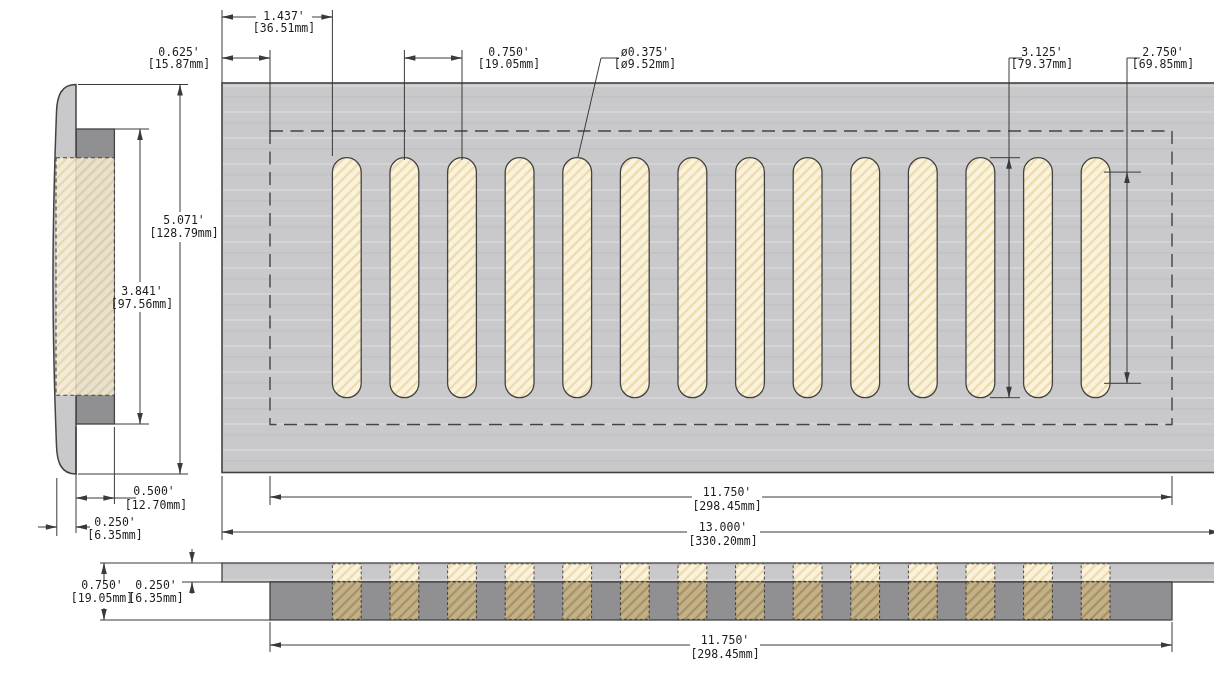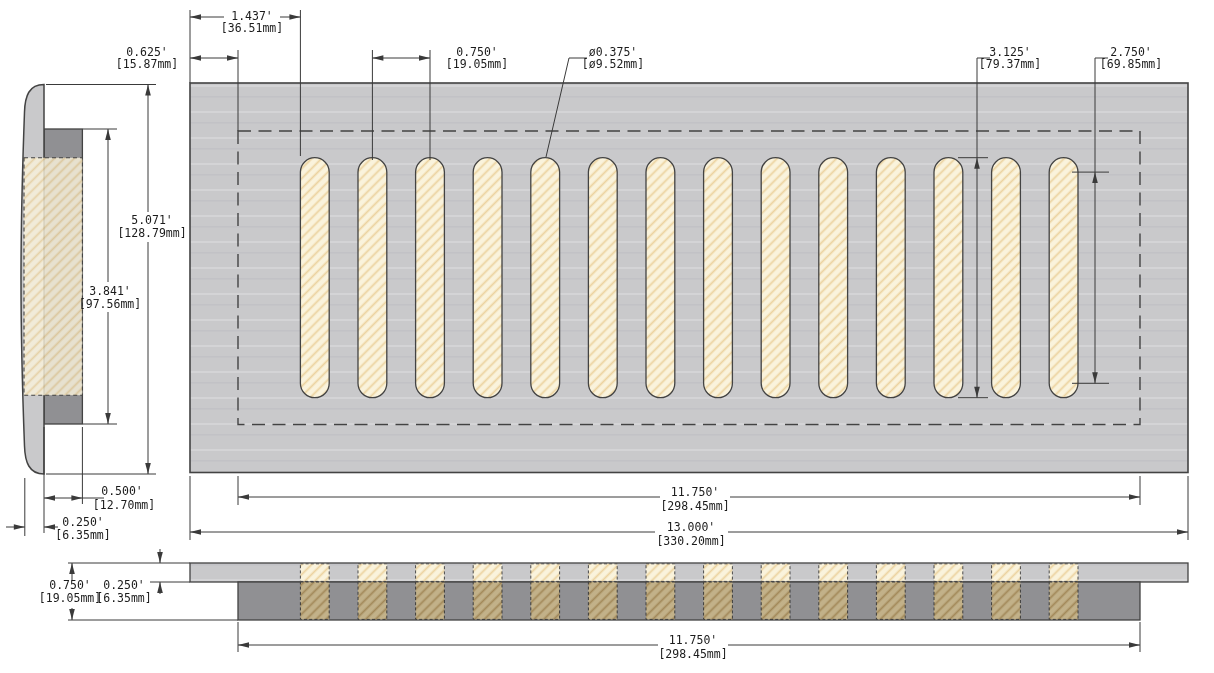--- a/index.html
+++ b/index.html
@@ -1,16 +1,16 @@
 <!DOCTYPE html>
 <html style="--plate: #c9c9cb; --plate_dark: #909093; --slot_fill: #faf3dc; --hatch_line: #ecd3a0; --section_slot_bg: #c2b189; --section_slot_line: #a3895a; --outline: #434343; --dim: #3a3a3a;"><head>
 <meta charset="utf-8">
 <style>
   html,body{margin:0;padding:0;background:#ffffff;}
-  .stage{width:1058px;height:673px;position:relative;background:#fff;}
+  .stage{width:1058px;height:673px;position:relative;background:#fff;margin-left:32px;}
   svg{display:block;}
   .dim{stroke:var(--dim,#3a3a3a);stroke-width:1;fill:none;}
   .arr{fill:var(--dim,#3a3a3a);stroke:none;}
   .dimtext{font-family:"DejaVu Sans Mono",monospace;font-size:11.5px;fill:#1b1b1b;text-anchor:middle;}
   .outline{stroke:var(--outline,#434343);}
   .slot{fill:url(#hatch);stroke:var(--outline,#434343);stroke-width:1.3;}
   .slot-sec-top{fill:url(#hatch);stroke:#4a4a4a;stroke-width:1;stroke-dasharray:3 2.2;}
   .slot-sec-bot{fill:url(#hatchDark);stroke:#3c3c3c;stroke-width:1;stroke-dasharray:3 2.2;}
 </style>
 </head>

